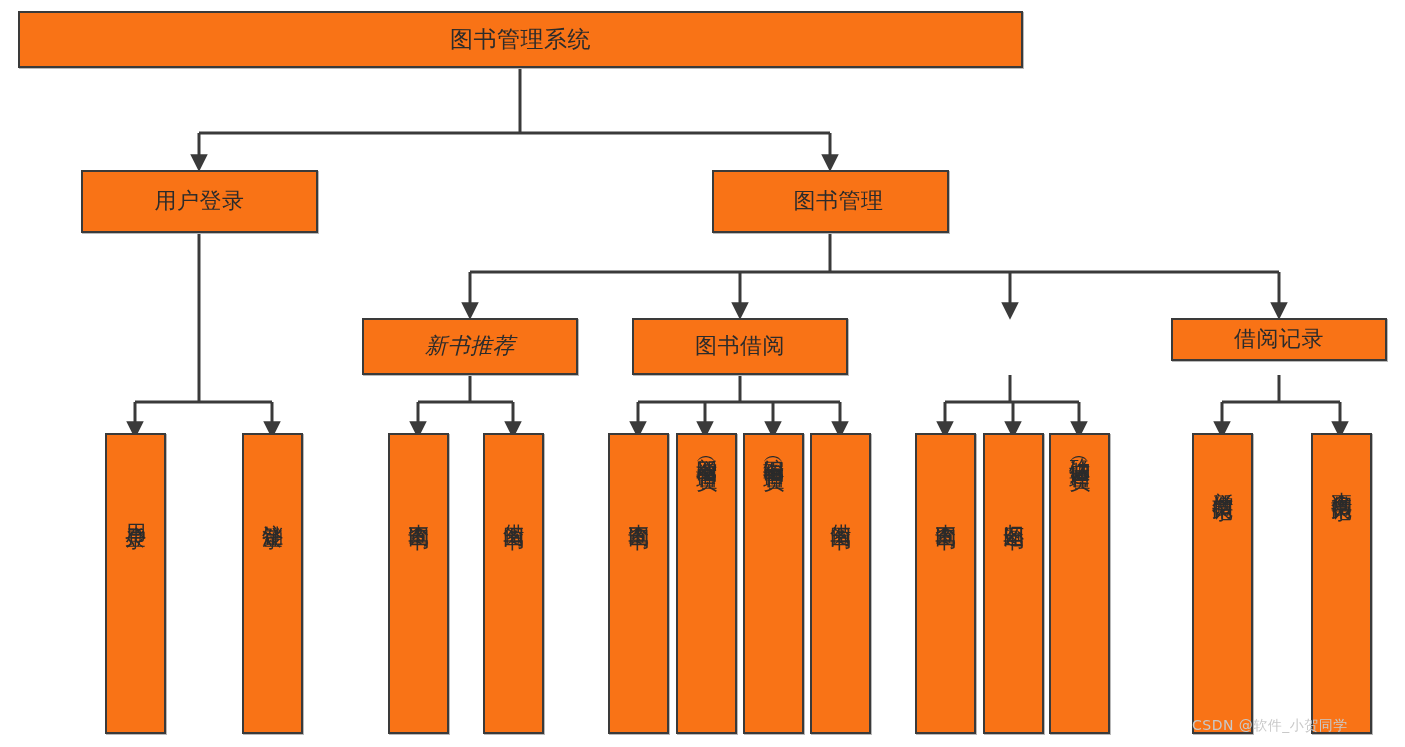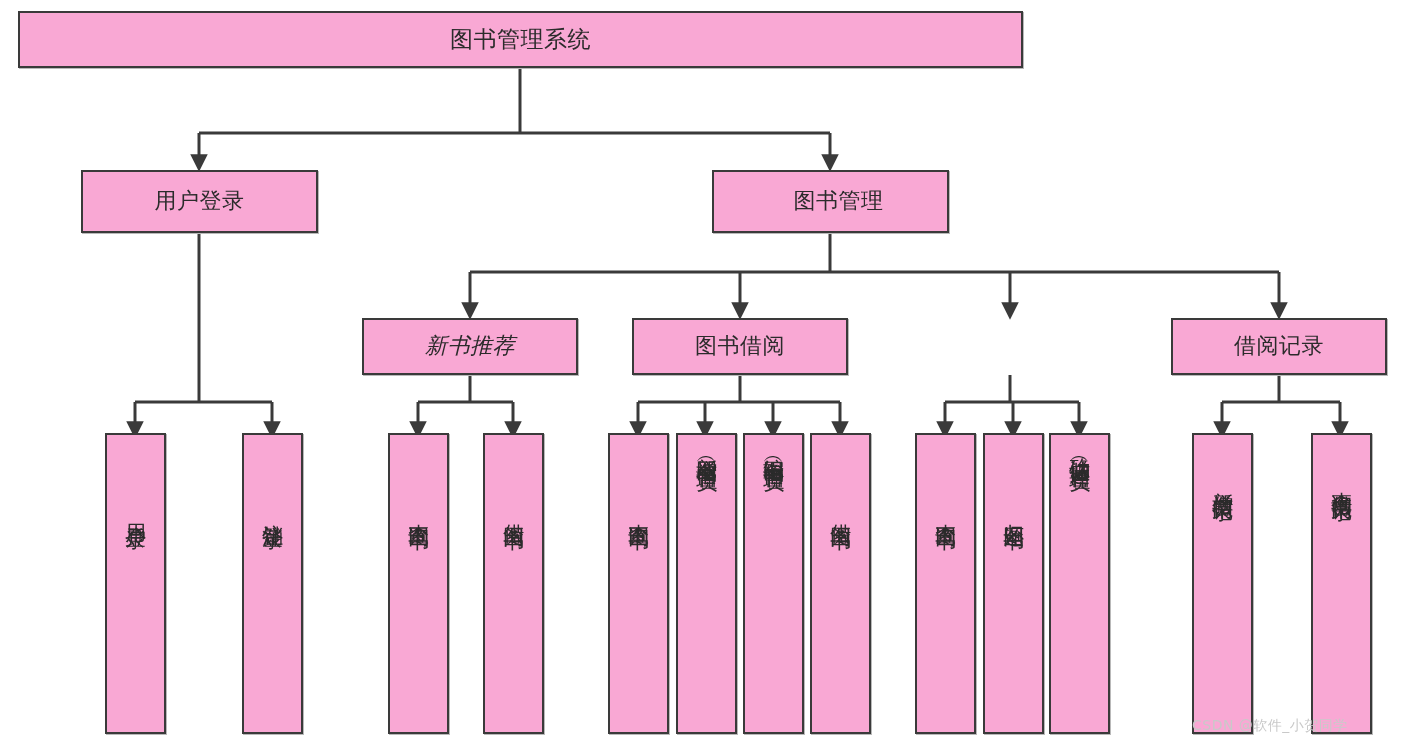--- a/index.html
+++ b/index.html
@@ -22,21 +22,21 @@
     left: 0;
     top: 0;
     width: 1405px;
     height: 747px;
     pointer-events: none;
   }
   .node {
     position: absolute;
     box-sizing: border-box;
     border: 2.5px solid #3a3a3a;
-    background: #f9a8d4;
+    background: #f97316;
     display: flex;
     align-items: center;
     justify-content: center;
     color: #2b2b2b;
     box-shadow: 1px 1px 0 #b9b9b9;
   }
   .node .label {
     display: block;
     text-align: center;
     line-height: 1.12;
@@ -141,21 +141,21 @@
 
   <div class="node horiz" style="left:362px; top:318px; width:216px; height:57px;font-style:italic;">
     <span class="label">新书推荐</span>
   </div>
 
   <div class="node horiz" style="left:632px; top:318px; width:216px; height:57px;">
     <span class="label">图书借阅</span>
   </div>
 
 
-  <div class="node horiz" style="left:1171px; top:318px; width:216px; height:57px;">
+  <div class="node horiz" style="left:1171px; top:318px; width:216px; height:43px;">
     <span class="label">借阅记录</span>
   </div>
 
   <div class="node vert" style="left:105px; top:433px; width:61px; height:301px; padding-top:72px;">
     <span class="label">用户登录</span>
   </div>
 
   <div class="node vert" style="left:242px; top:433px; width:61px; height:301px; padding-top:72px;">
     <span class="label">注销登录</span>
   </div>

